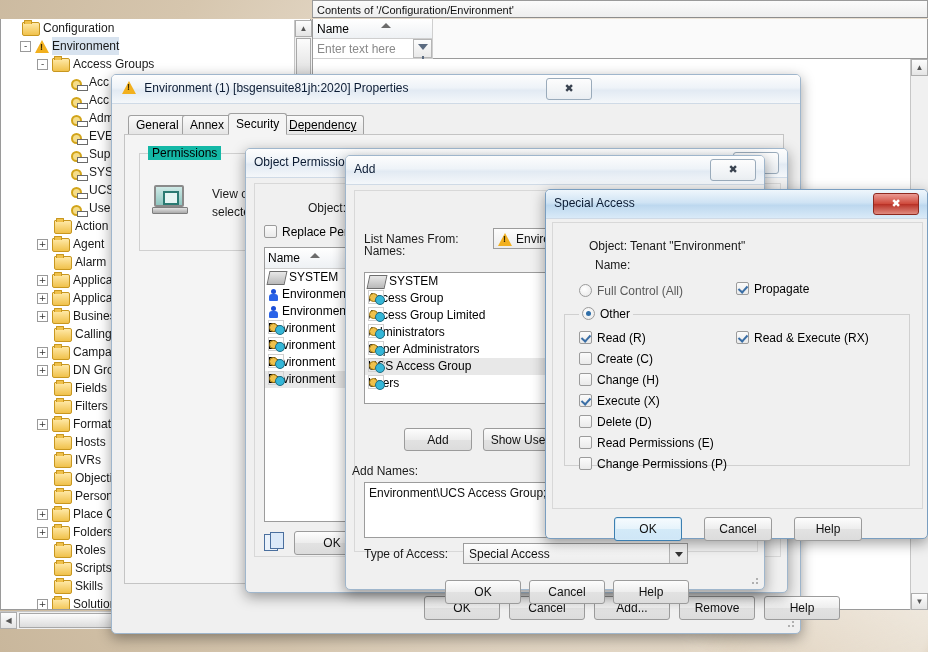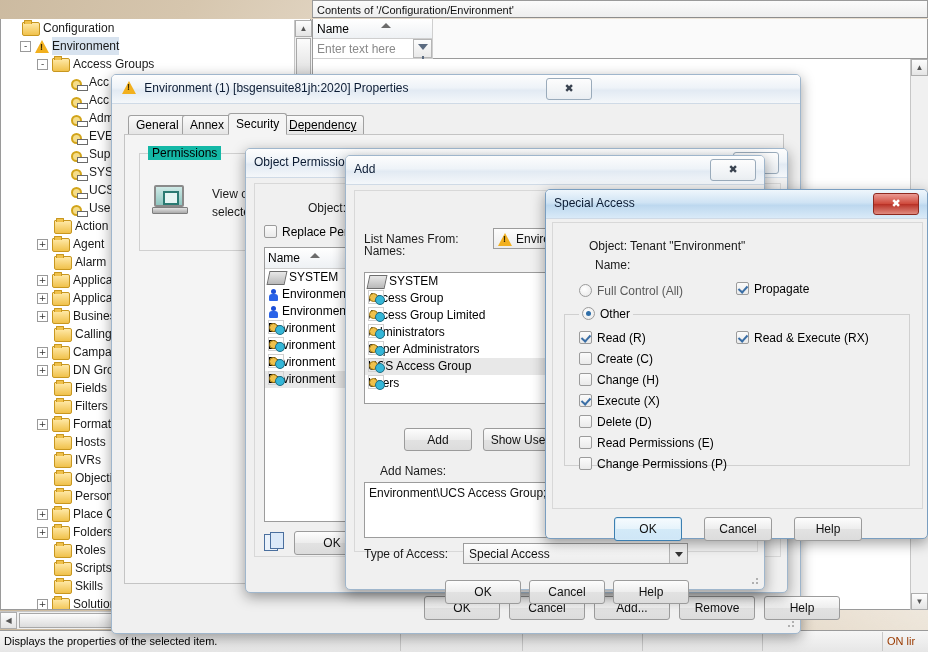--- a/index.html
+++ b/index.html
@@ -224,28 +224,20 @@
         </span>
       </div>
     </div>
     <div id="gridbody"></div>
     <div class="vsb" style="left:598px;top:59px;width:17px;height:551px;">
       <div class="arw">▲</div>
       <div class="arw" style="position:absolute;bottom:0;left:0;width:17px;">▼</div>
     </div>
   </div>
 
-  <div id="statusbar">
-    <div class="cell" style="left:0;width:400px;border-left:none;">Displays the properties of the selected item.</div>
-    <div class="cell" style="left:400px;width:122px;"></div>
-    <div class="cell" style="left:522px;width:120px;"></div>
-    <div class="cell" style="left:642px;width:120px;"></div>
-    <div class="cell" style="left:762px;width:120px;"></div>
-    <div class="cell" style="left:882px;width:46px;color:#9a3a00;">ON lir</div>
-  </div>
 </div>
 
 <div class="dlg" style="left:111px;top:74px;width:690px;height:560px;">
   <div class="tb">
     <div class="ttl">
       <span class="tico"></span>
       <span>Environment (1) [bsgensuite81jh:2020] Properties</span>
     </div>
     <div class="xbtn" style="right:208px;">✖</div>
   </div>
@@ -343,21 +335,21 @@
           <div class="row"><span class="ico grp"></span><span>Administrators</span></div>
           <div class="row"><span class="ico grp"></span><span>Super Administrators</span></div>
           <div class="row sel"><span class="ico grp"></span><span>UCS Access Group</span></div>
           <div class="row"><span class="ico grp"></span><span>Users</span></div>
         </div>
     </div>
 
     <div class="btn" style="left:58px;top:244px;width:68px;height:23px;line-height:22px;">Add</div>
     <div class="btn" style="left:137px;top:244px;width:80px;height:23px;line-height:22px;">Show Users</div>
 
-    <div class="lbl" style="left:34px;top:280px;">Add Names:</div>
+    <div class="lbl" style="left:6px;top:280px;">Add Names:</div>
     <div class="field" style="left:18px;top:298px;width:324px;height:56px;padding:3px 4px;">
       <span>Environment\UCS Access Group;</span>
     </div>
 
     <div class="lbl" style="left:18px;top:363px;">Type of Access:</div>
     <div class="combo" style="left:117px;top:359px;width:225px;height:21px;line-height:20px;padding-left:5px;">
       <span>Special Access</span>
       <span class="arw"></span>
     </div>
 

